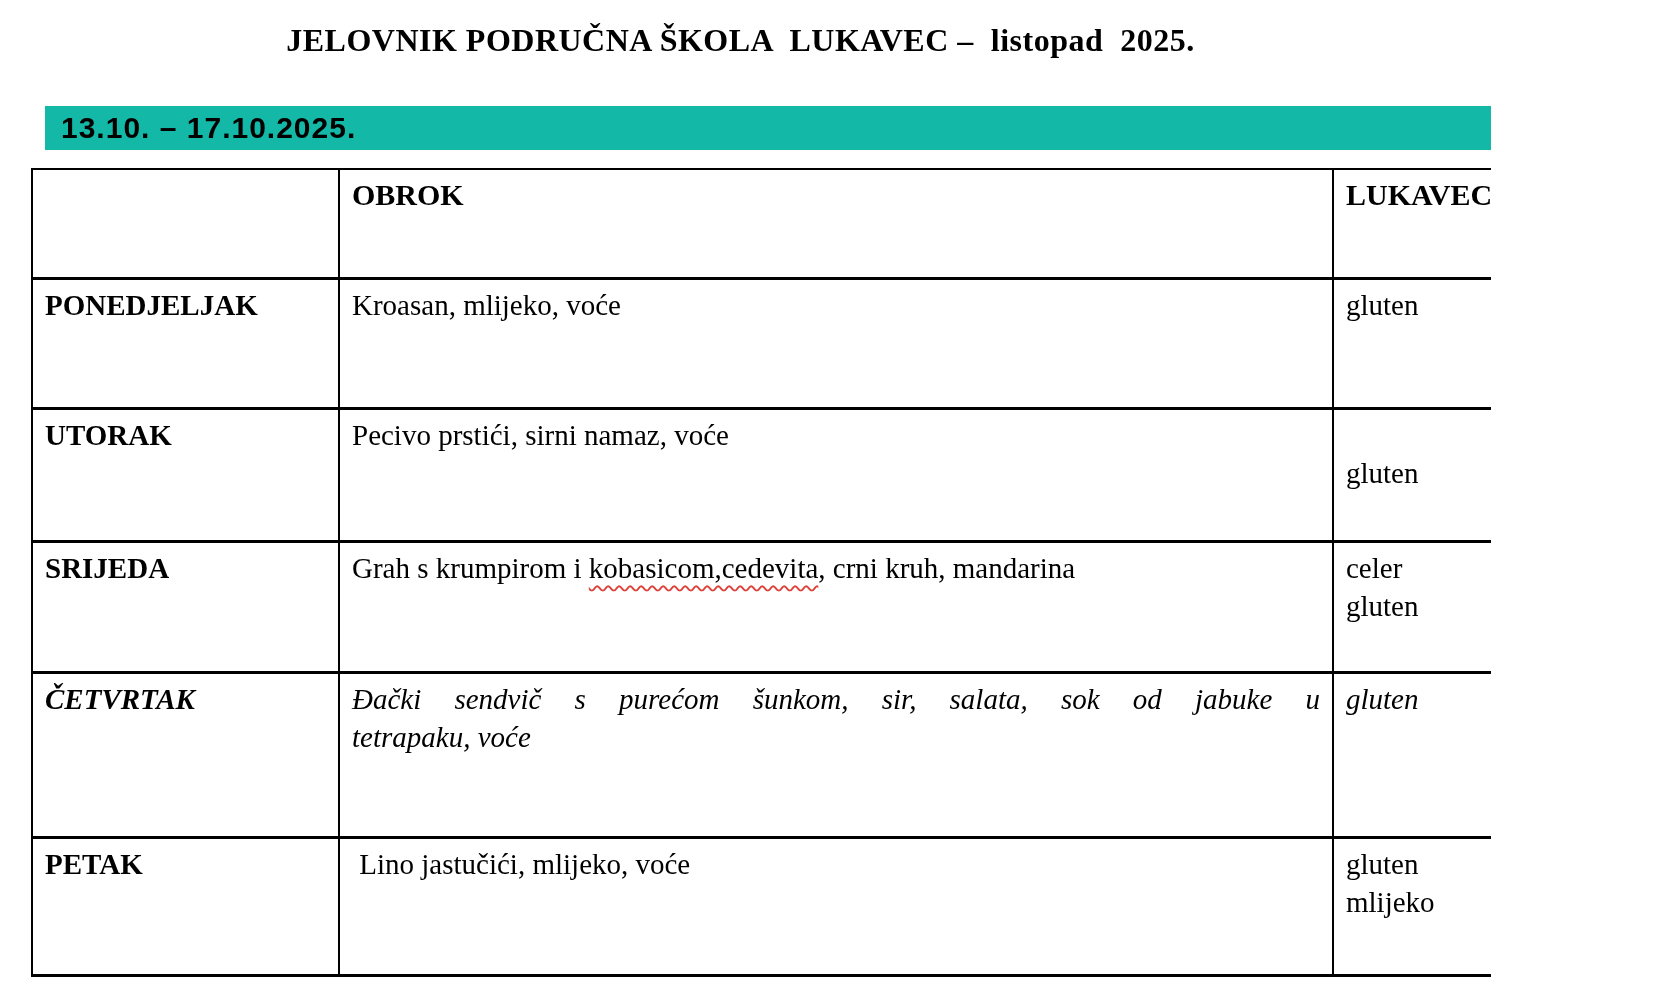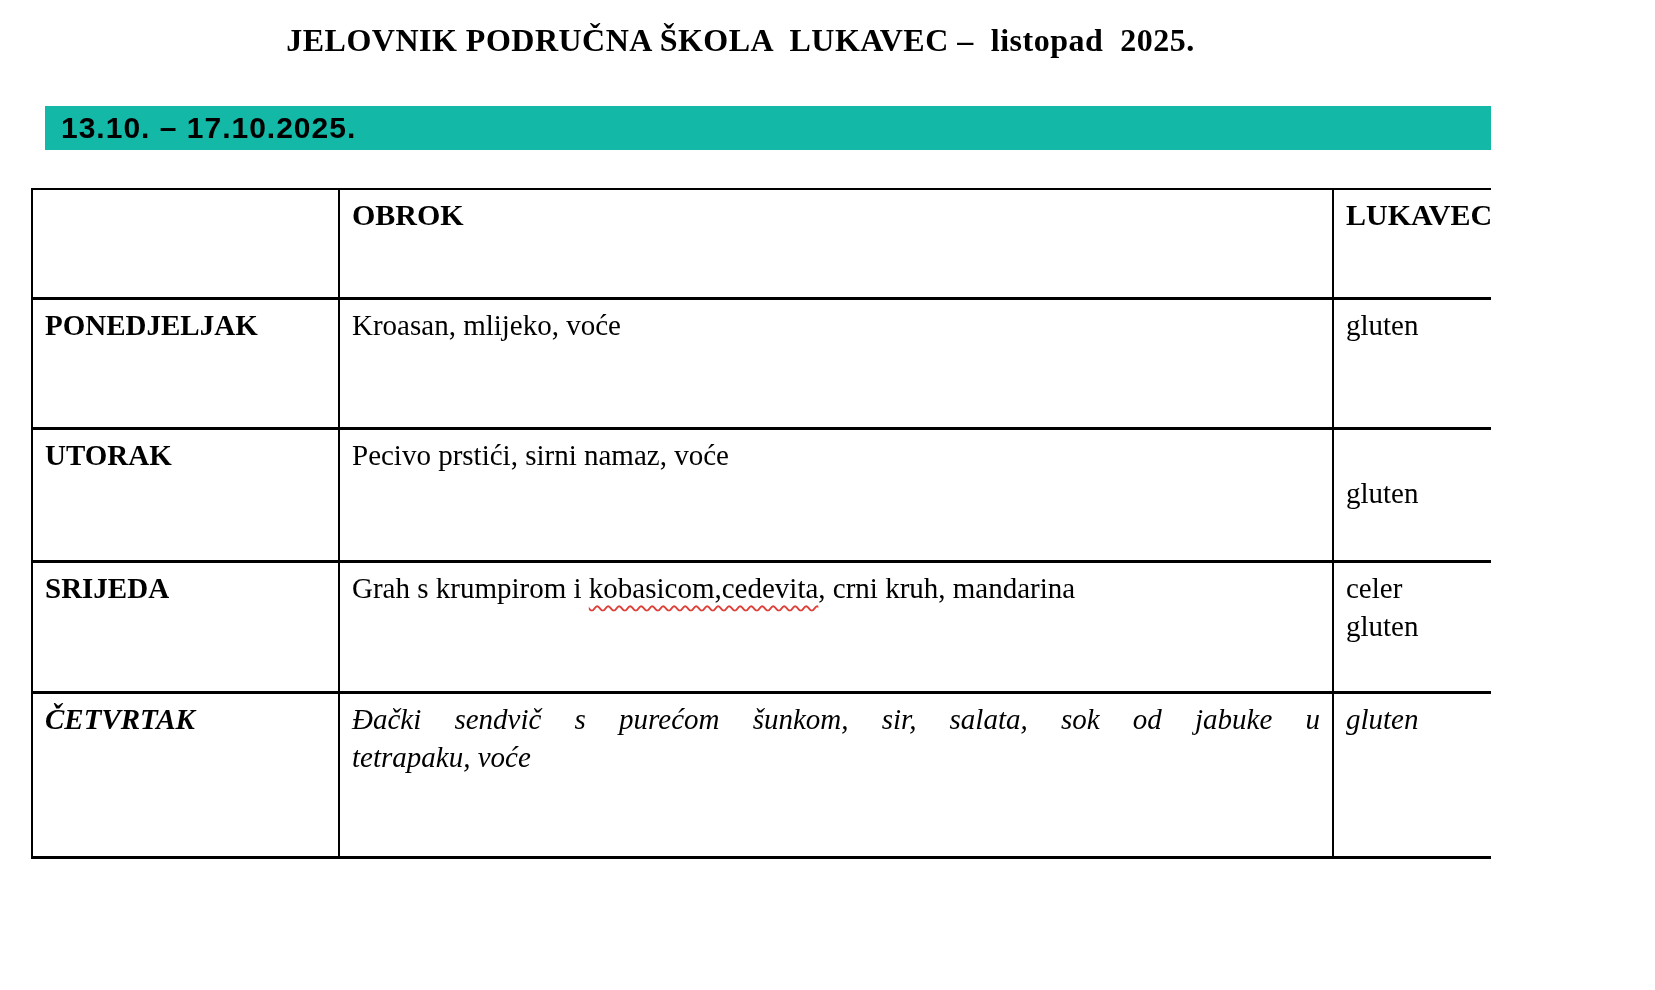--- a/index.html
+++ b/index.html
@@ -39,21 +39,21 @@
   }
   .week-range {
     font-family: "Liberation Sans", "DejaVu Sans", sans-serif;
     font-weight: bold;
     font-size: 30px;
     letter-spacing: 1px;
     padding-left: 16px;
   }
   table.menu {
     position: absolute;
-    top: 188px;
+    top: 168px;
     left: 31px;
     width: 1583px;
     border-collapse: collapse;
     table-layout: fixed;
   }
   table.menu td {
     border: 2px solid #000000;
     border-bottom-width: 3px;
     vertical-align: top;
     padding: 6px 12px;
@@ -137,16 +137,24 @@
       <td class="col-day">ČETVRTAK</td>
       <td class="col-meal">
         <div class="just-line1">Đački sendvič s purećom šunkom, sir, salata, sok od jabuke u</div>
         <div class="just-line2">tetrapaku, voće</div>
       </td>
       <td class="col-alg">
         <div class="alg-lines">gluten</div>
       </td>
     </tr>
 
+    <tr class="r-pet">
+      <td class="col-day">PETAK</td>
+      <td class="col-meal">&nbsp;Lino jastučići, mlijeko, voće</td>
+      <td class="col-alg">
+        <div class="alg-lines">gluten
+mlijeko</div>
+      </td>
+    </tr>
 
   </tbody>
     </table>
 </div>
 
 </body></html>

